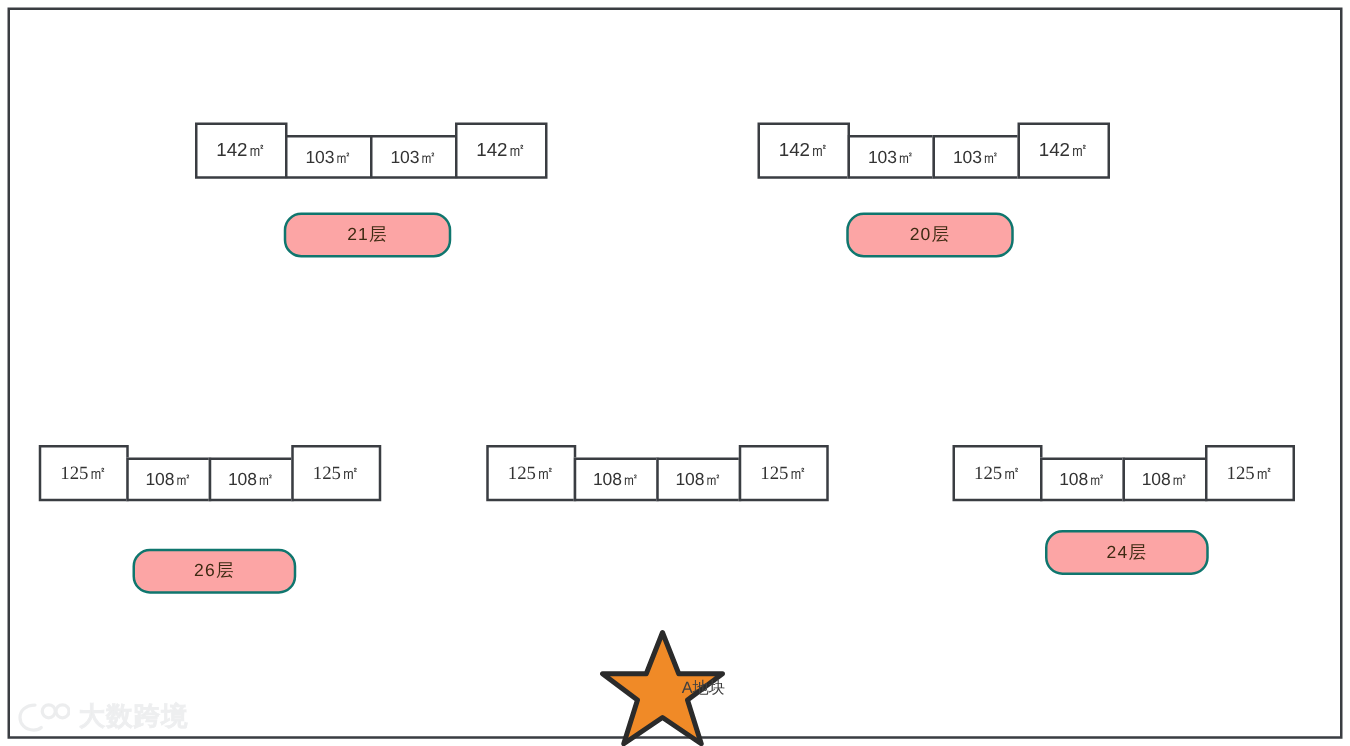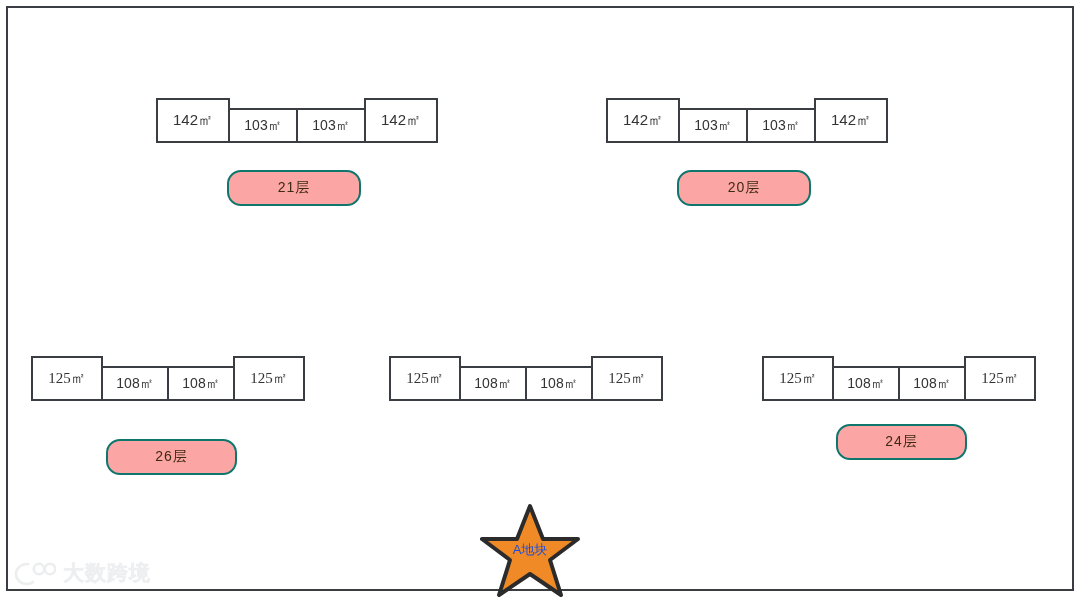--- a/index.html
+++ b/index.html
@@ -94,23 +94,23 @@
   .star-wrap svg {
     display: block;
     width: 100px;
     height: 96px;
   }
   .star-label {
     position: absolute;
     left: 0;
     top: 38px;
     width: 100px;
-    text-align: center;
+    text-align: right;
     font-size: 13px;
-    color: #1d4ed8;
+    color: #404040;
     pointer-events: none;
   }
 
   
   .watermark {
     position: absolute;
     left: 14px;
     bottom: 10px;
     display: flex;
     align-items: center;

